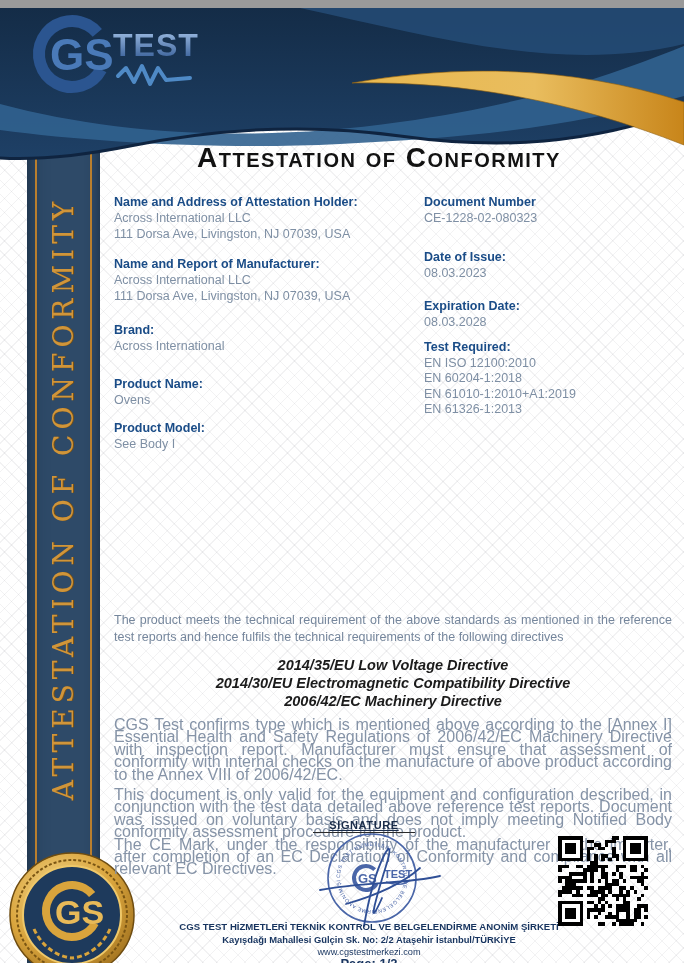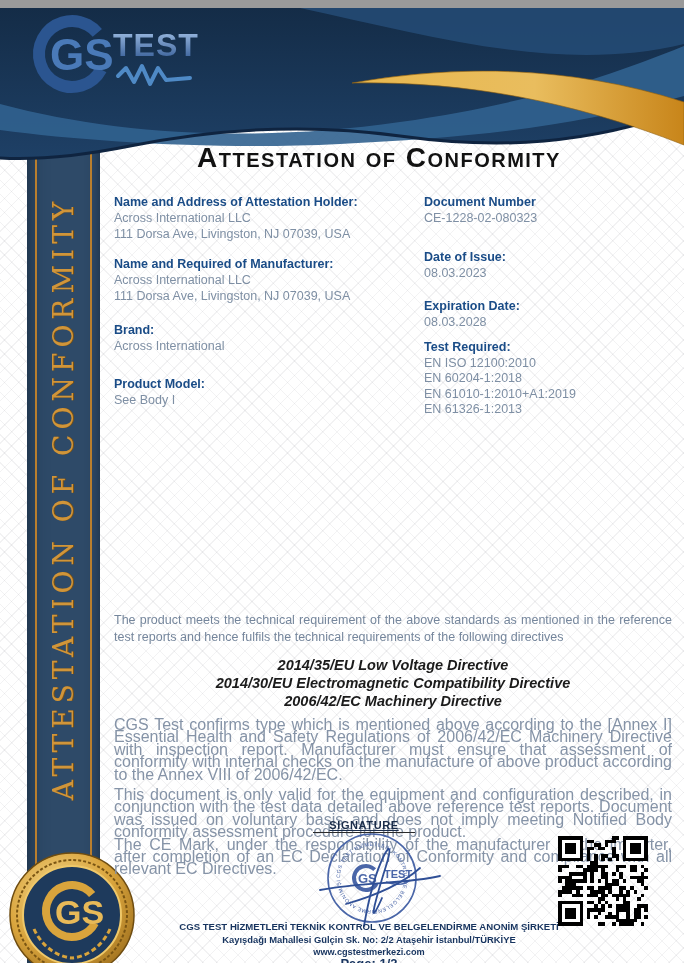--- a/index.html
+++ b/index.html
@@ -39,21 +39,21 @@
   .legal p{margin:0 0 8px 0;}
   .legal p.tight{margin-bottom:0;}
   .signature{position:absolute;left:114px;top:807px;width:500px;text-align:center;z-index:6;}
   .signature span{font-size:11px;font-weight:700;letter-spacing:.6px;color:#1a2c49;
         border-bottom:1.5px solid #2a2a2a;padding:0 16px 1px;text-decoration:underline;}
   .stamp{position:absolute;left:302px;top:818px;z-index:6;}
   .qr{position:absolute;left:558px;top:828px;z-index:6;}
   .footer{position:absolute;left:90px;right:40px;top:913px;text-align:center;z-index:6;color:#17345f;}
   .footer .l1{font-size:9.6px;font-weight:700;line-height:12.5px;}
   .footer .l2{font-size:9.4px;font-weight:700;line-height:12px;}
-  .footer .l3{font-size:9.2px;font-weight:700;line-height:12px;}
+  .footer .l3{font-size:9.2px;font-weight:400;line-height:12px;}
   .footer .l4{font-size:13px;font-weight:700;line-height:12px;}
 </style>
 </head>
 <body>
 
 <div class="page">
 
   <svg class="hdr" width="684" height="205" viewBox="0 0 684 205">
     <defs>
       <linearGradient id="navyG" x1="0" y1="0" x2="0" y2="1">
@@ -112,27 +112,31 @@
 
   <h1 class="title">Attestation of Conformity</h1>
 
   <div class="col col-left">
     <div style="margin-bottom:15px;">
       <div class="f-label">Name and Address of Attestation Holder:</div>
       <div class="f-value">Across International LLC</div>
       <div class="f-value">111 Dorsa Ave, Livingston, NJ 07039, USA</div>
     </div>
     <div style="margin-bottom:19px;">
-      <div class="f-label">Name and Required of Manufacturer:</div>
+      <div class="f-label">Name and Report of Manufacturer:</div>
       <div class="f-value">Across International LLC</div>
       <div class="f-value">111 Dorsa Ave, Livingston, NJ 07039, USA</div>
     </div>
     <div style="margin-bottom:22px;">
       <div class="f-label">Brand:</div>
       <div class="f-value">Across International</div>
+    </div>
+    <div style="margin-bottom:13px;">
+      <div class="f-label">Product Name:</div>
+      <div class="f-value">Ovens</div>
     </div>
     <div>
       <div class="f-label">Product Model:</div>
       <div class="f-value">See Body I</div>
     </div>
   </div>
 
   <div class="col col-right">
     <div style="margin-bottom:23px;">
       <div class="f-label">Document Number</div>

